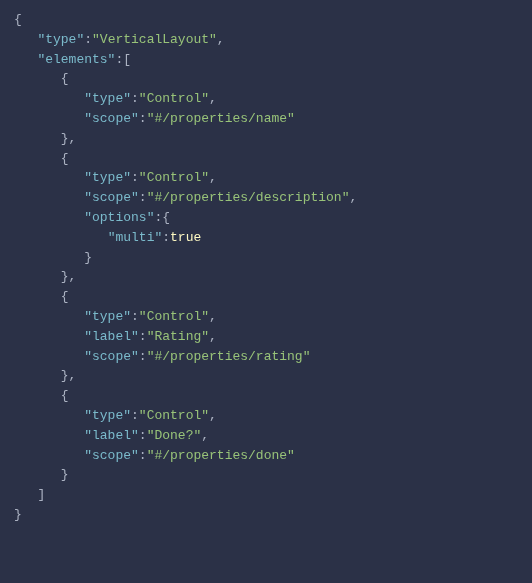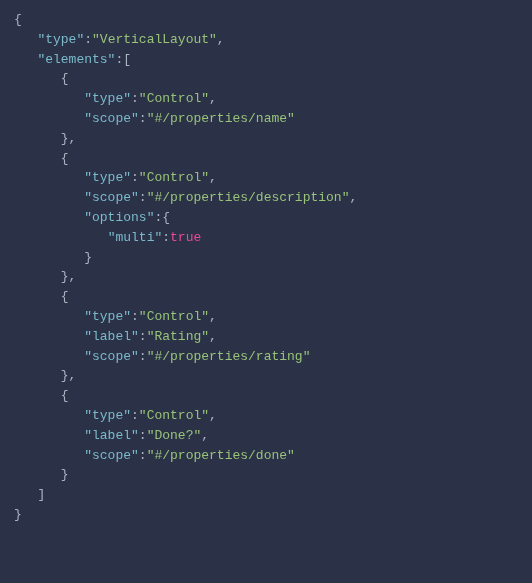--- a/index.html
+++ b/index.html
@@ -15,21 +15,21 @@
     padding: 10px 14px;
     font-family: Consolas, "Courier New", monospace;
     font-size: 13px;
     line-height: 19.8px;
     white-space: pre;
     color: #abb2c2;
   }
   .p  { color: #abb2c2; }   
   .k  { color: #7bbacb; }   
   .s  { color: #98c379; }   
-  .b  { color: #ec4899; text-align: right; }   
+  .b  { color: #fef9c3; text-align: right; }   
 </style>
 </head>
 <body>
 
 <pre class="code"><span><span class="p">{</span></span>
 <span><span class="p">   </span><span class="k">"type"</span><span class="p">:</span><span class="s">"VerticalLayout"</span><span class="p">,</span></span>
 <span><span class="p">   </span><span class="k">"elements"</span><span class="p">:[</span></span>
 <span><span class="p">      </span><span class="p">{</span></span>
 <span><span class="p">         </span><span class="k">"type"</span><span class="p">:</span><span class="s">"Control"</span><span class="p">,</span></span>
 <span><span class="p">         </span><span class="k">"scope"</span><span class="p">:</span><span class="s">"#/properties/name"</span></span>

